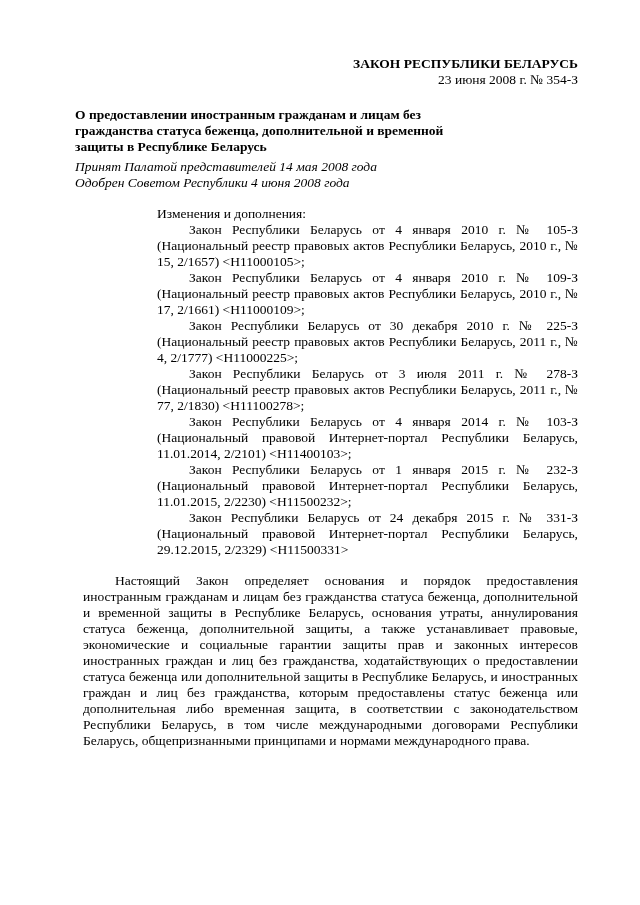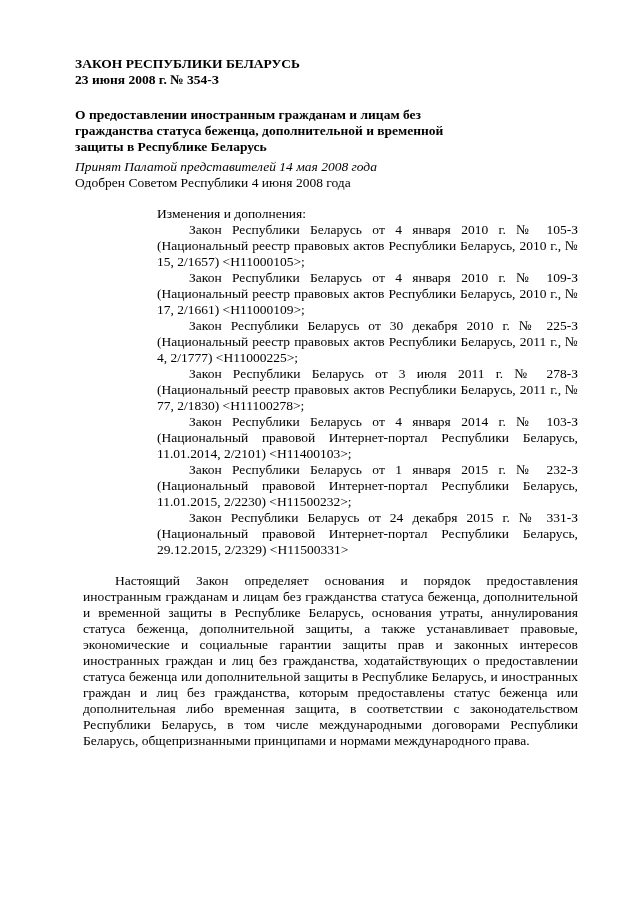--- a/index.html
+++ b/index.html
@@ -14,38 +14,39 @@
     box-sizing: border-box;
     background: #ffffff;
     color: #000000;
     padding: 56px 62px 40px 75px;
     font-family: "Liberation Serif", "DejaVu Serif", serif;
     font-size: 13.5px;
     line-height: 16px;
   }
   .doc-title {
     font-weight: bold;
-    text-align: left;
+    text-align: right;
     margin: 0;
     font-size: 13.5px;
   }
   .doc-date {
-    font-weight: bold;
-    text-align: left;
+    font-weight: normal;
+    text-align: right;
   }
   .doc-subject {
     font-weight: bold;
     max-width: 398px;
     margin-top: 19px;
   }
   .doc-adopted {
     font-style: italic;
     margin-top: 4px;
   }
   .doc-approved {
+    font-style: italic;
   }
   .amendments {
     margin-left: 82px;
     margin-top: 15px;
   }
   .amendments-heading {
     margin: 0;
   }
   .amendment {
     margin: 0;

